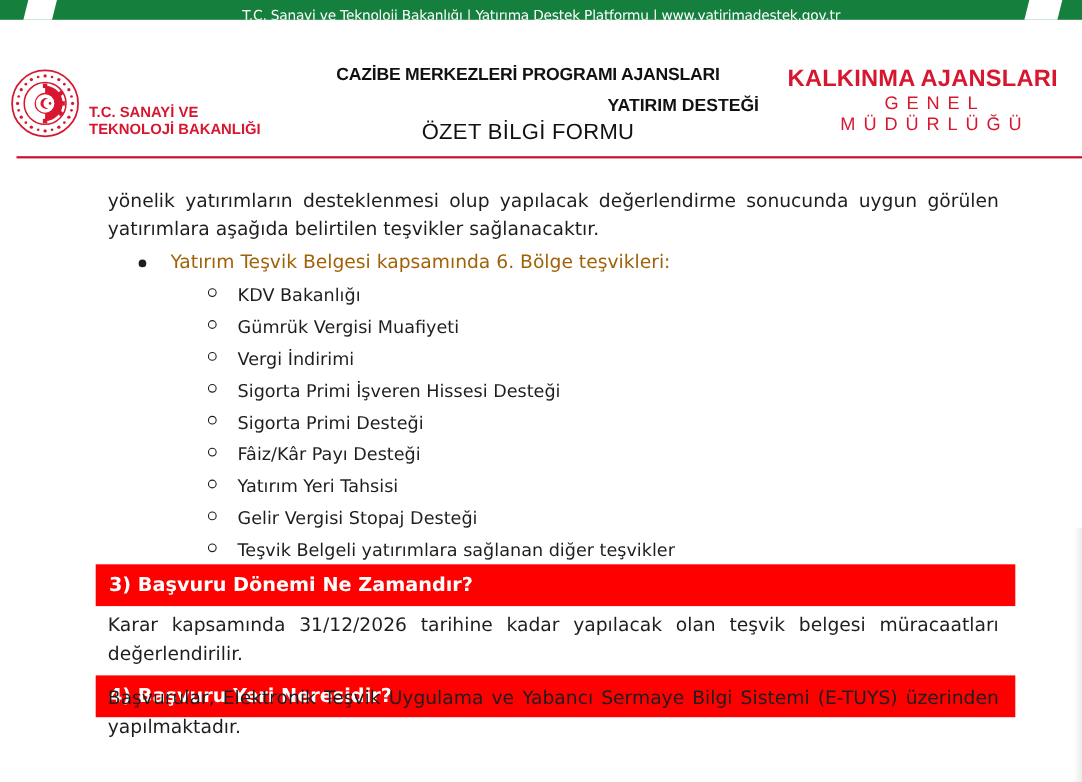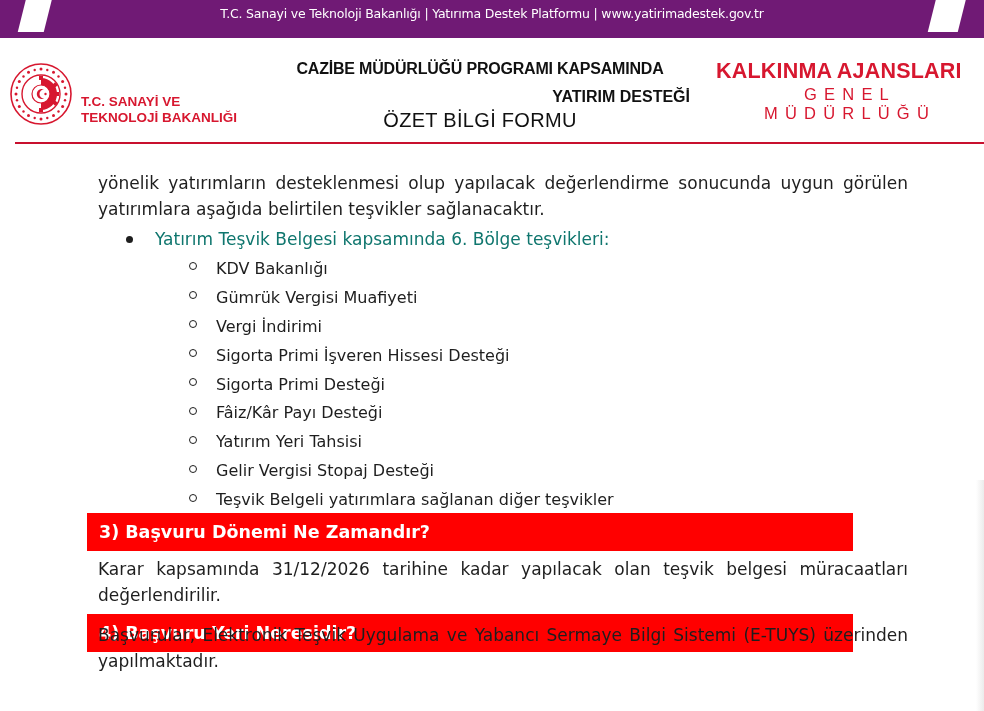--- a/index.html
+++ b/index.html
@@ -3,22 +3,22 @@
 <meta charset="utf-8">
 <style>
   html, body { margin:0; padding:0; }
   body {
     width:984px; height:711px; overflow:hidden; position:relative;
     background:#ffffff;
     font-family:"DejaVu Sans", "Liberation Sans", sans-serif;
     color:#1a1a1a;
   }
   .topbar {
-    position:absolute; left:0; top:0; width:984px; height:38px;
-    background:#701a75; overflow:hidden;
+    position:absolute; left:0; top:0; width:984px; height:18px;
+    background:#15803d; overflow:hidden;
   }
   .topbar .stripe {
     position:absolute; top:-2px; height:34px; width:26px; background:#ffffff;
     transform:skewX(-14deg);
   }
   .topbar .stripe.left { left:22px; }
   .topbar .stripe.right { left:932px; width:30px; }
   .topbar .text {
     position:absolute; left:0; right:0; top:6px; text-align:center;
     font-size:12.5px; color:#ffffff; letter-spacing:-0.2px;
@@ -64,33 +64,33 @@
   }
   .rule {
     position:absolute; left:15px; top:142px; width:969px; height:2px; background:#c8102e;
   }
   .content {
     position:absolute; left:98px; top:170px; width:810px;
     font-size:17px; line-height:26px; color:#1e1e1e;
   }
   .para { text-align:justify; margin:0; }
   .bullet-main {
-    position:absolute; left:126px; top:229px; font-size:17px; color:#0f766e;
+    position:absolute; left:126px; top:229px; font-size:17px; color:#a16207;
     display:flex; align-items:center;
   }
   .bullet-main .dot { width:7px; height:7px; border-radius:50%; background:#1e1e1e; margin-right:22px; }
   .sublist { position:absolute; left:189px; top:254px; }
   .sub-item {
     height:28.9px; display:flex; align-items:center; font-size:16px; color:#1e1e1e;
   }
   .sub-item .circ {
     width:6px; height:6px; border:1.2px solid #1e1e1e; border-radius:50%; margin-right:19px; margin-top:-4px;
   }
   .section-bar {
-    position:absolute; left:87px; width:766px; height:38px; background:#ff0000;
+    position:absolute; left:87px; width:836px; height:38px; background:#ff0000;
     color:#ffffff; font-weight:bold; font-size:17.5px; line-height:38px; padding-left:12px; box-sizing:border-box;
   }
   .section-text {
     position:absolute; left:98px; width:810px; font-size:17px; line-height:26px; color:#1e1e1e;
     text-align:justify;
   }
   .right-shade {
     position:absolute; right:0; top:480px; width:8px; height:231px;
     background:linear-gradient(to right, rgba(240,240,240,0), rgba(230,230,230,0.8));
   }
@@ -147,21 +147,21 @@
       <path d="M35 27.5 A5 5 0 1 0 35 36.5 A4 4 0 1 1 35 27.5 Z" fill="#d7172f"></path>
       <circle cx="36.5" cy="32" r="1.2" fill="#d7172f"></circle>
     </svg>
     <div class="name">
       <div>T.C. SANAYİ VE</div>
       <div>TEKNOLOJİ BAKANLIĞI</div>
     </div>
   </div>
 
   <div class="title-block">
-    <div class="t1">CAZİBE MÜDÜRLÜĞÜ PROGRAMI KAPSAMINDA</div>
+    <div class="t1">CAZİBE MERKEZLERİ PROGRAMI AJANSLARI</div>
     <div class="t2">YATIRIM DESTEĞİ</div>
     <div class="t3">ÖZET BİLGİ FORMU</div>
   </div>
 
   <div class="logo-right">
     <div class="r1">KALKINMA AJANSLARI</div>
     <div class="r2">GENEL MÜDÜRLÜĞÜ</div>
   </div>
 </div>
 

